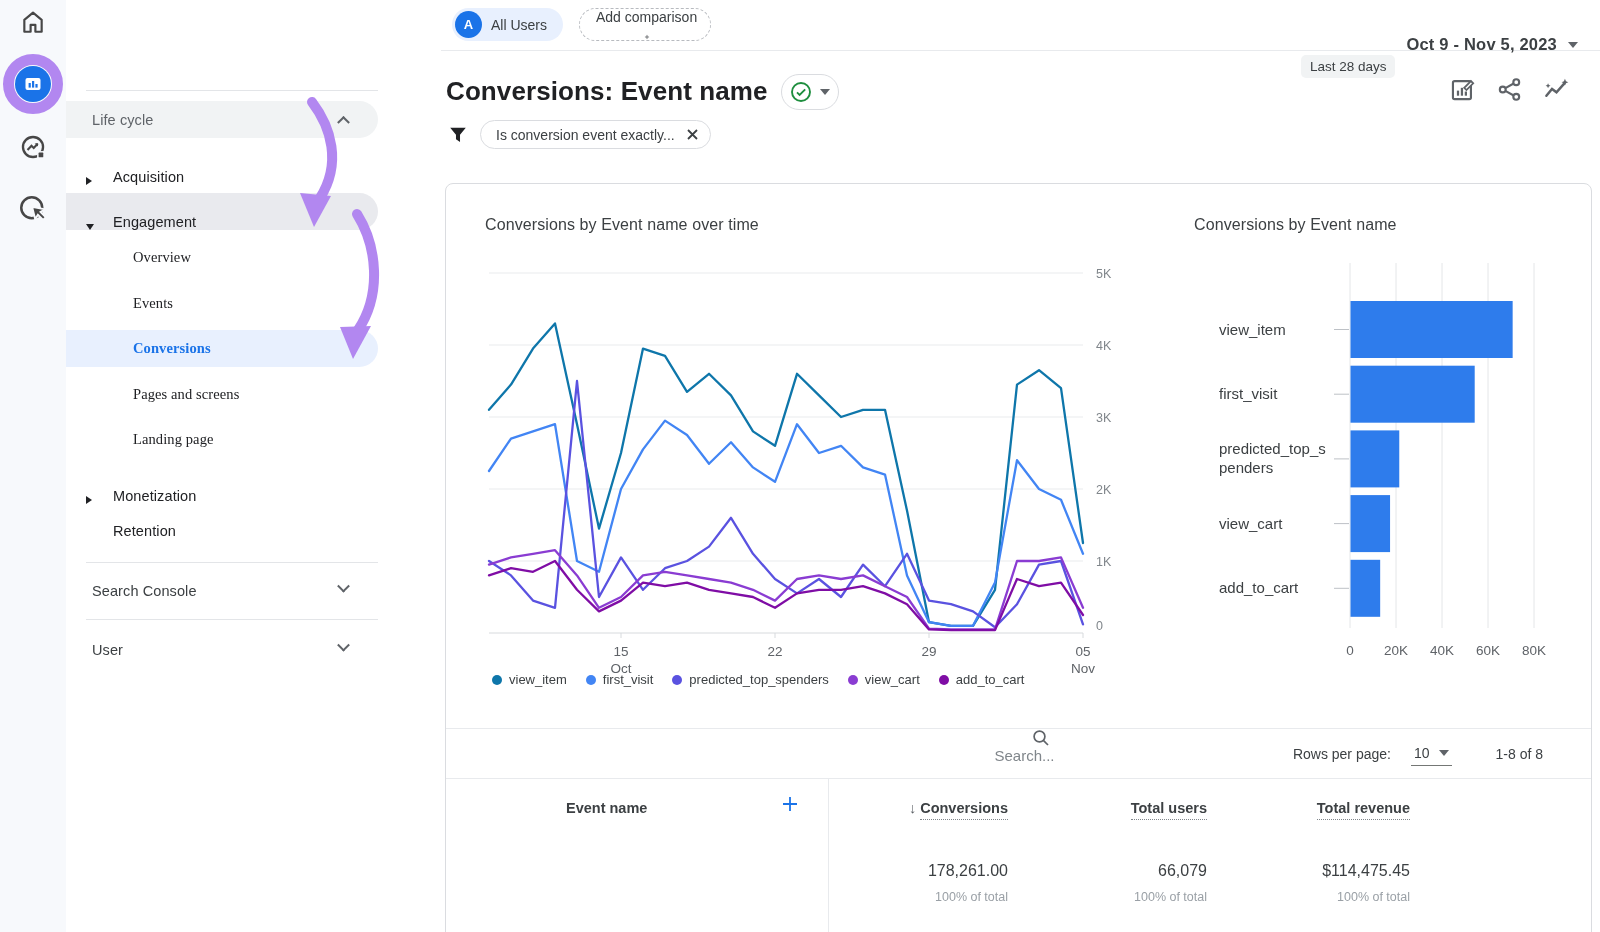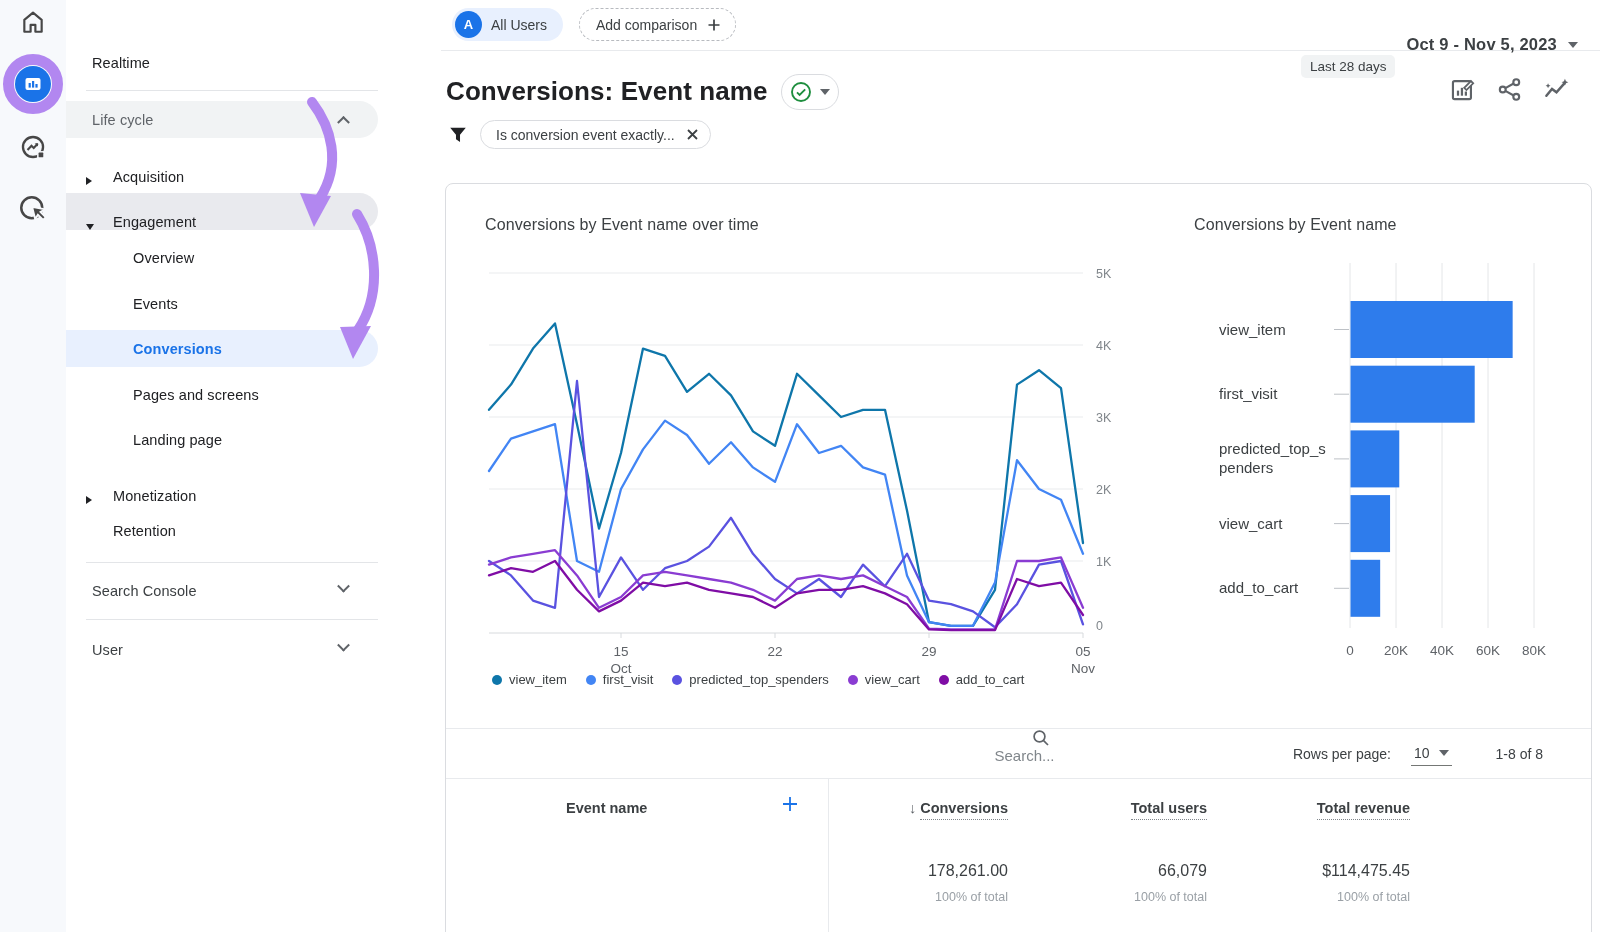--- a/index.html
+++ b/index.html
@@ -15,21 +15,21 @@
   .reports-circle { position:absolute; left:15px; top:66px; width:36px; height:36px;
      background:#1a73e8; border-radius:50%; display:flex; align-items:center; justify-content:center; cursor:pointer; }
 
   
   .sidenav { position:absolute; left:66px; top:0; width:375px; height:932px; background:#fff; }
   .nav-row { position:absolute; left:0; width:312px; height:37px; display:flex; align-items:center;
      font-size:14.5px; color:#202124; border-radius:0 19px 19px 0; cursor:pointer; letter-spacing:.1px; }
   .nav-row.l0 { padding-left:26px; }
   .nav-row.group { padding-left:20px;align-items:flex-end; }
   .nav-row.l1 { padding-left:47px; }
-  .nav-row.l2 { padding-left:67px; }
+  .nav-row.l2 { padding-left:67px;font-family:Liberation Serif, serif; }
   .nav-row.section-gray { background:#f1f3f4; color:#5f6368; }
   .nav-row.open-gray { background:#e9eaee; }
   .nav-row.selected { background:#e8f0fe; color:#1a73e8; font-weight:bold; }
   .nav-div { position:absolute; left:20px; width:292px; height:1px; background:#e3e5e8; }
   .tri-right { width:0; height:0; border-left:6px solid #202124; border-top:4.5px solid transparent;
      border-bottom:4.5px solid transparent; margin-right:21px; }
   .tri-down { width:0; height:0; border-top:6px solid #202124; border-left:4.5px solid transparent;
      border-right:4.5px solid transparent; margin-right:19px; }
   .chev { width:9px; height:9px; border-right:2px solid #5f6368; border-bottom:2px solid #5f6368;
      margin-left:auto; margin-right:30px; }
@@ -40,21 +40,21 @@
   
   .topbar { position:absolute; left:441px; top:0; width:1159px; height:51px;
      border-bottom:1px solid #e8eaed; background:#fff; }
   .chip-users { position:absolute; left:11px; top:8px; height:33px; background:#e8f0fe;
      border-radius:17px; display:flex; align-items:center; padding:0 16px 0 3px; gap:9px; cursor:pointer; }
   .chip-users .avatar { width:27px; height:27px; border-radius:50%; background:#1a73e8; color:#fff;
      font-size:13px; font-weight:bold; display:flex; align-items:center; justify-content:center; }
   .chip-users .lbl { font-size:14px; color:#3c4043; }
   .chip-compare { position:absolute; left:138px; top:8px; height:33px; border:1px dashed #b7babf;
      border-radius:17px; display:flex; align-items:center; gap:9px; padding:0 13px 0 16px;
-     font-size:14px; color:#3c4043; cursor:pointer; }
+     font-size:14px; color:#3c4043; cursor:pointer;flex-direction:column; }
   .date-group { position:absolute; right:22px; top:11px; display:flex; align-items:center; gap:11px; cursor:pointer; }
   .date-preset { background:#f1f3f4; border-radius:5px; padding:4px 9px; font-size:13.5px; color:#3c4043;margin-top:44px; }
   .date-range { font-size:16.5px; font-weight:bold; color:#3c4043; letter-spacing:.2px; }
   .caret { width:0; height:0; border-left:5.5px solid transparent; border-right:5.5px solid transparent;
      border-top:6px solid #5f6368; }
 
   
   .page-title { position:absolute; left:446px; top:76px; font-size:26px; color:#202124; letter-spacing:.1px; }
   .title-pill { position:absolute; left:781px; top:74px; width:58px; height:36px; border:1px solid #dadce0;
      border-radius:18px; display:flex; align-items:center; justify-content:center; gap:8px; cursor:pointer; background:#fff; }
@@ -114,23 +114,20 @@
     <path d="M7.3 14.6 L10.7 11 L12.6 12.9 L16 9.2" fill="none" stroke="#474747" stroke-width="1.8"></path>
     <path d="M16.4 8.8 l-3 .2 2.8 2.6 z" fill="#474747"></path>
   </svg>
   <svg class="rail-icon" style="top:194px" width="30" height="30" viewBox="0 0 24 24">
     <circle cx="11" cy="11" r="8.4" fill="none" stroke="#474747" stroke-width="2"></circle>
     <path d="M11.2 10.2 l2.6 10 2.1-3.6 4.2 4.2 2.2-2.2 -4.2-4.2 3.6-2.1 z" fill="#474747" stroke="#f7f9fc" stroke-width="1.6"></path>
   </svg>
 </div>
 
 <nav class="sidenav">
-  <div class="nav-row l0" style="top:44px">
-      <span>Realtime</span>
-    </div>
   <div class="nav-div" style="top:90px"></div>
 
   <div class="nav-row l0 section-gray" style="top:101px">
     <span>Life cycle</span>
     <span class="chev up"></span>
   </div>
 
   <div class="nav-row group" style="top:148px">
     <span class="tri-right"></span>
     <span>Acquisition</span>

